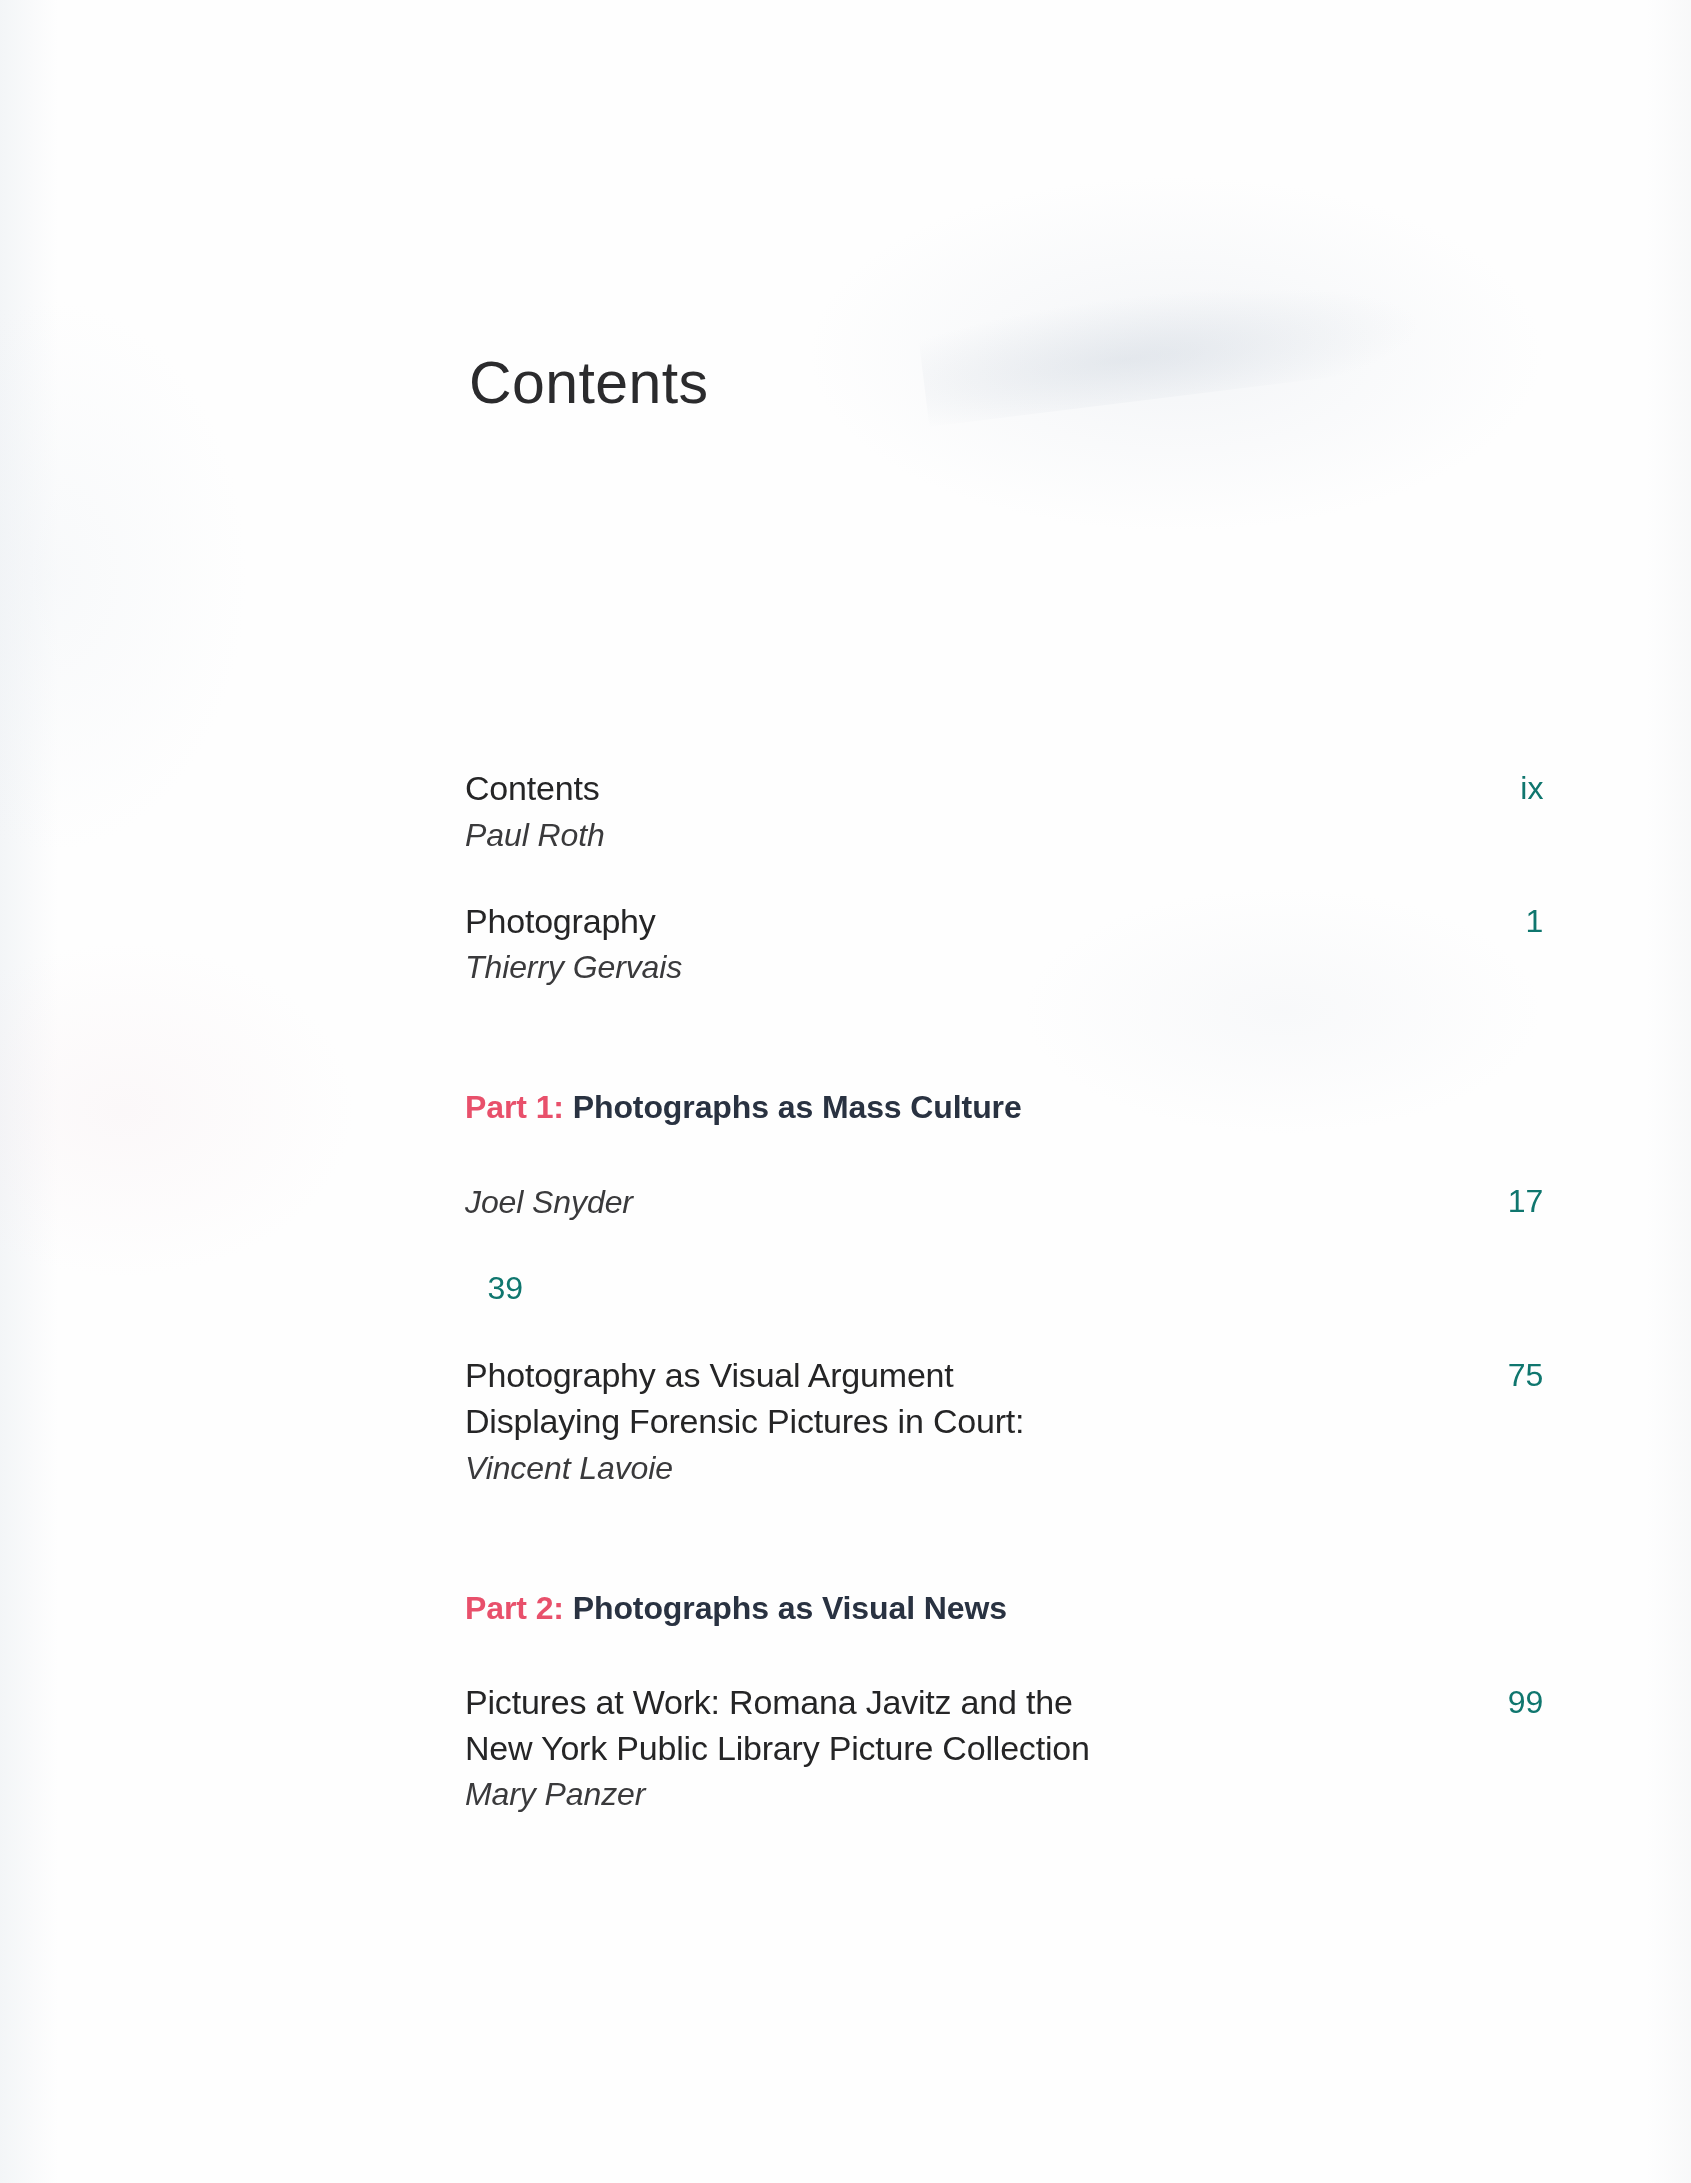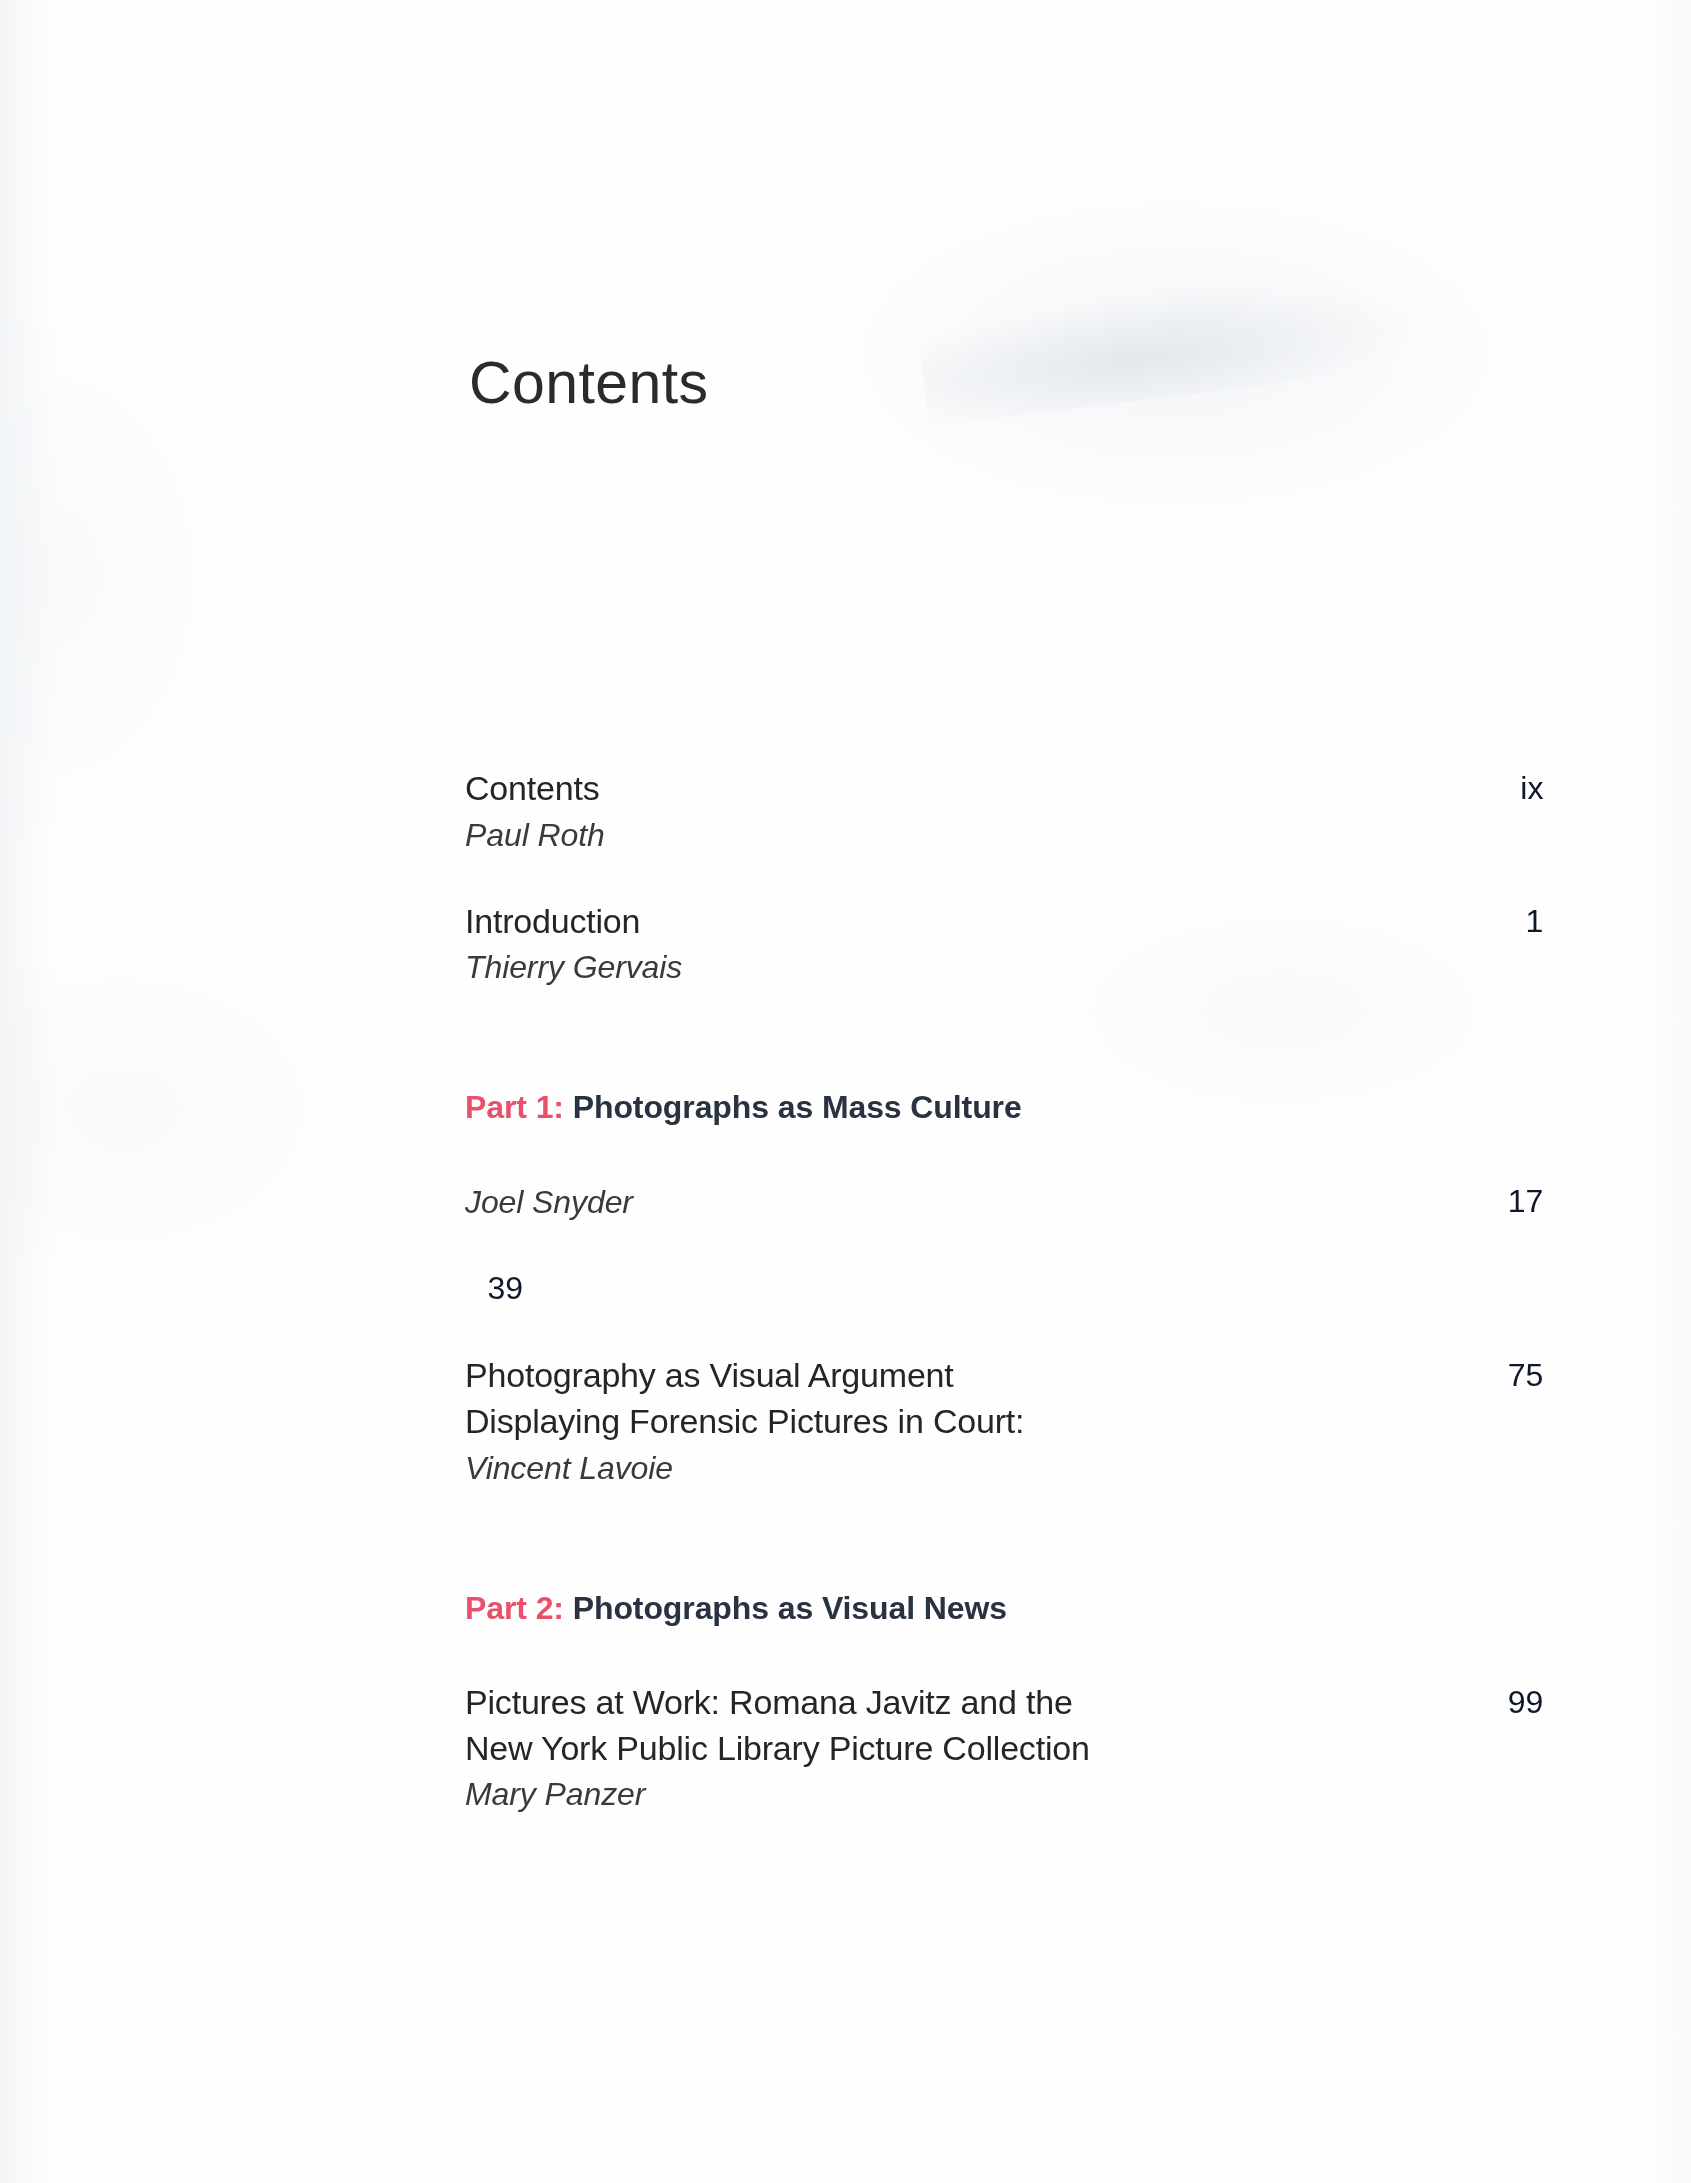--- a/index.html
+++ b/index.html
@@ -90,21 +90,21 @@
     line-height: 44px;
     font-style: italic;
     color: #3a3a3c;
     letter-spacing: -0.1px;
     white-space: nowrap;
     margin-top: 1.6px;
   }
   .page-num {
     font-size: 32px;
     line-height: 46px;
-    color: #0f172a;
+    color: #0f766e;
     text-align: right;
     min-width: 58px;
     flex: 0 0 auto;
     padding-right: 6.6px;
   }
   .part-heading {
     font-size: 32px;
     line-height: 44px;
     font-weight: 700;
     letter-spacing: -0.1px;
@@ -141,21 +141,21 @@
             <div class="title-line">Contents</div>
             <div class="author-line">Paul Roth</div>
           </div>
           <div class="page-num">ix</div>
         </div>
       </div>
 
       <div class="entry gap-intro">
         <div class="entry-row">
           <div class="entry-titles">
-            <div class="title-line">Introduction</div>
+            <div class="title-line">Photography</div>
             <div class="author-line">Thierry Gervais</div>
           </div>
           <div class="page-num">1</div>
         </div>
       </div>
 
       <div class="entry sp-before-part">
         <div class="part-heading">
           <span class="part-label">Part 1:</span>
           <span class="part-title">Photographs as Mass Culture</span>

